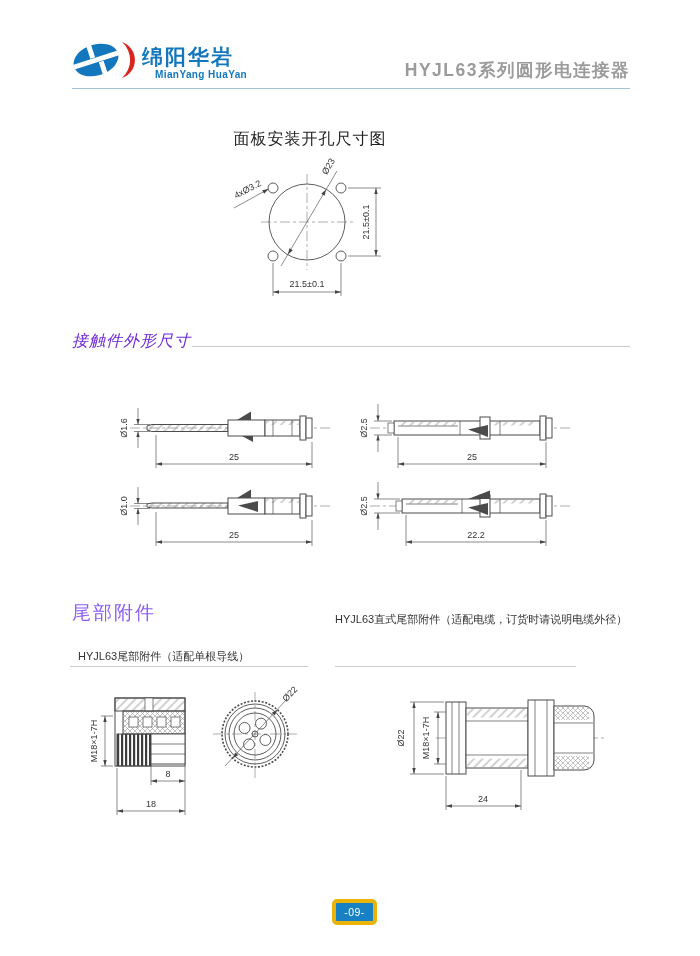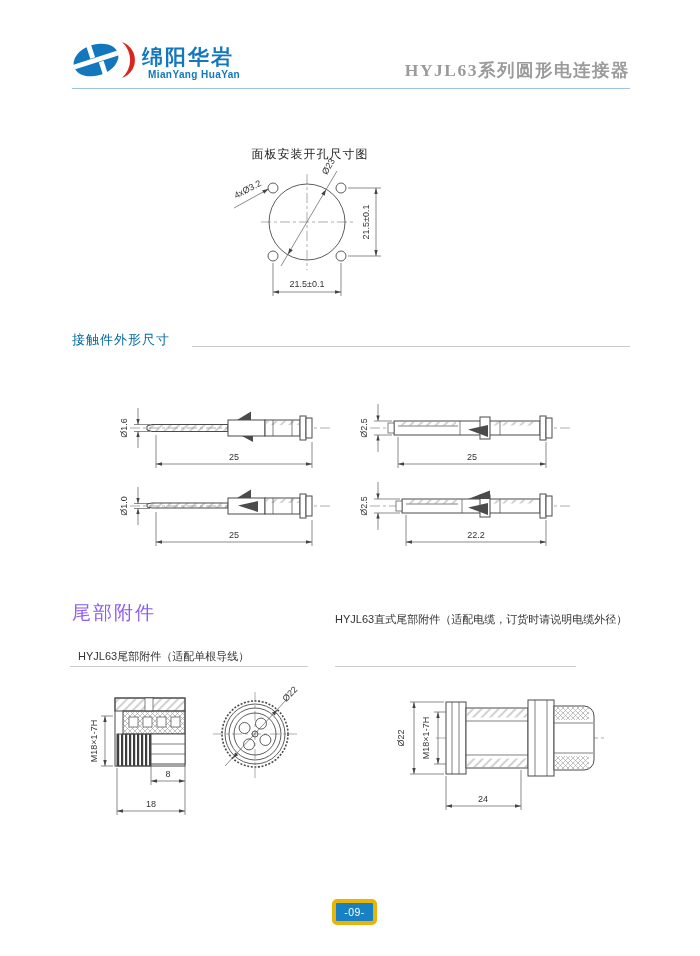--- a/index.html
+++ b/index.html
@@ -2,26 +2,26 @@
 <html><head>
 <meta charset="utf-8">
 <style>
   html,body{margin:0;padding:0;background:#fff;}
   .page{position:relative;width:700px;height:956px;background:#fff;overflow:hidden;
         font-family:"Liberation Sans","DejaVu Sans",sans-serif;border-radius:17px;}
   .abs{position:absolute;}
   
   .logo-cn{font-size:21px;font-weight:bold;color:#1377bd;letter-spacing:2px;}
   .logo-en{font-size:10px;font-weight:bold;color:#1377bd;letter-spacing:0.4px;}
-  .doc-title{font-family:Liberation Serif, serif;font-size:17.5px;
+  .doc-title{font-family:Liberation Sans, sans-serif;font-size:17.5px;
              font-weight:600;color:#9b9b9b;letter-spacing:1.5px;}
   .header-rule{border-top:1px solid #9ec4de;height:0;}
   
-  .panel-title{font-size:12px;color:#222;letter-spacing:1px;text-align:center;margin-top:17px;}
-  .sec-h{font-size:13px;color:#0369a1;letter-spacing:1px;}
+  .panel-title{font-size:16px;color:#222;letter-spacing:1px;text-align:center;}
+  .sec-h{font-size:16px;color:#6d28d9;letter-spacing:1px;font-style:italic;}
   .sec-rule{border-top:1px solid #c9c9c9;height:0;}
   .sub{font-size:11px;color:#333;}
   .tail-h{font-size:19px;color:#8b5cf6;letter-spacing:2px;}
   .col-label{font-size:11px;color:#333;}
   .col-rule{border-top:1px solid #ccc;height:0;}
   
   .page-badge{width:37px;height:18px;background:#1781c4;border:4px solid #eab308;
               border-radius:5px;color:#fff;font-size:10.5px;line-height:18px;
               text-align:center;letter-spacing:0.5px;}
   
@@ -47,21 +47,21 @@
       <g transform="rotate(-18 24 22)">
         <ellipse cx="24" cy="22" rx="23" ry="15.5" fill="#1377bd"></ellipse>
         <rect x="-1" y="19.5" width="50" height="5" fill="#fff"></rect>
         <rect x="19" y="4" width="5" height="15" fill="#fff"></rect>
         <rect x="26" y="25" width="5" height="15" fill="#fff"></rect>
       </g>
       <path d="M50 4 A 19 19 0 0 1 50 40 A 24 24 0 0 0 50 4 Z" fill="#d8251e"></path>
     </svg>
   </div>
   <div class="abs logo-cn" style="left:142px;top:43px;">绵阳华岩</div>
-  <div class="abs logo-en" style="left:148px;top:69px;">MianYang HuaYan</div>
+  <div class="abs logo-en" style="left:155px;top:69px;">MianYang HuaYan</div>
   <div class="abs doc-title" style="right:70px;top:58px;">HYJL63系列圆形电连接器</div>
   <div class="abs header-rule" style="left:72px;top:88px;width:558px;"></div>
 
   <div class="abs panel-title" style="left:210px;top:129px;width:200px;">面板安装开孔尺寸图</div>
 
   <svg class="abs" style="left:218px;top:146px;" width="200" height="160" viewBox="0 0 200 160">
     <line class="cl" x1="43" y1="76" x2="135" y2="76"></line>
     <line class="cl" x1="89" y1="28" x2="89" y2="124"></line>
     <circle class="ol2" cx="89" cy="76" r="38"></circle>
     <circle class="ol2" cx="55" cy="42" r="5"></circle>

